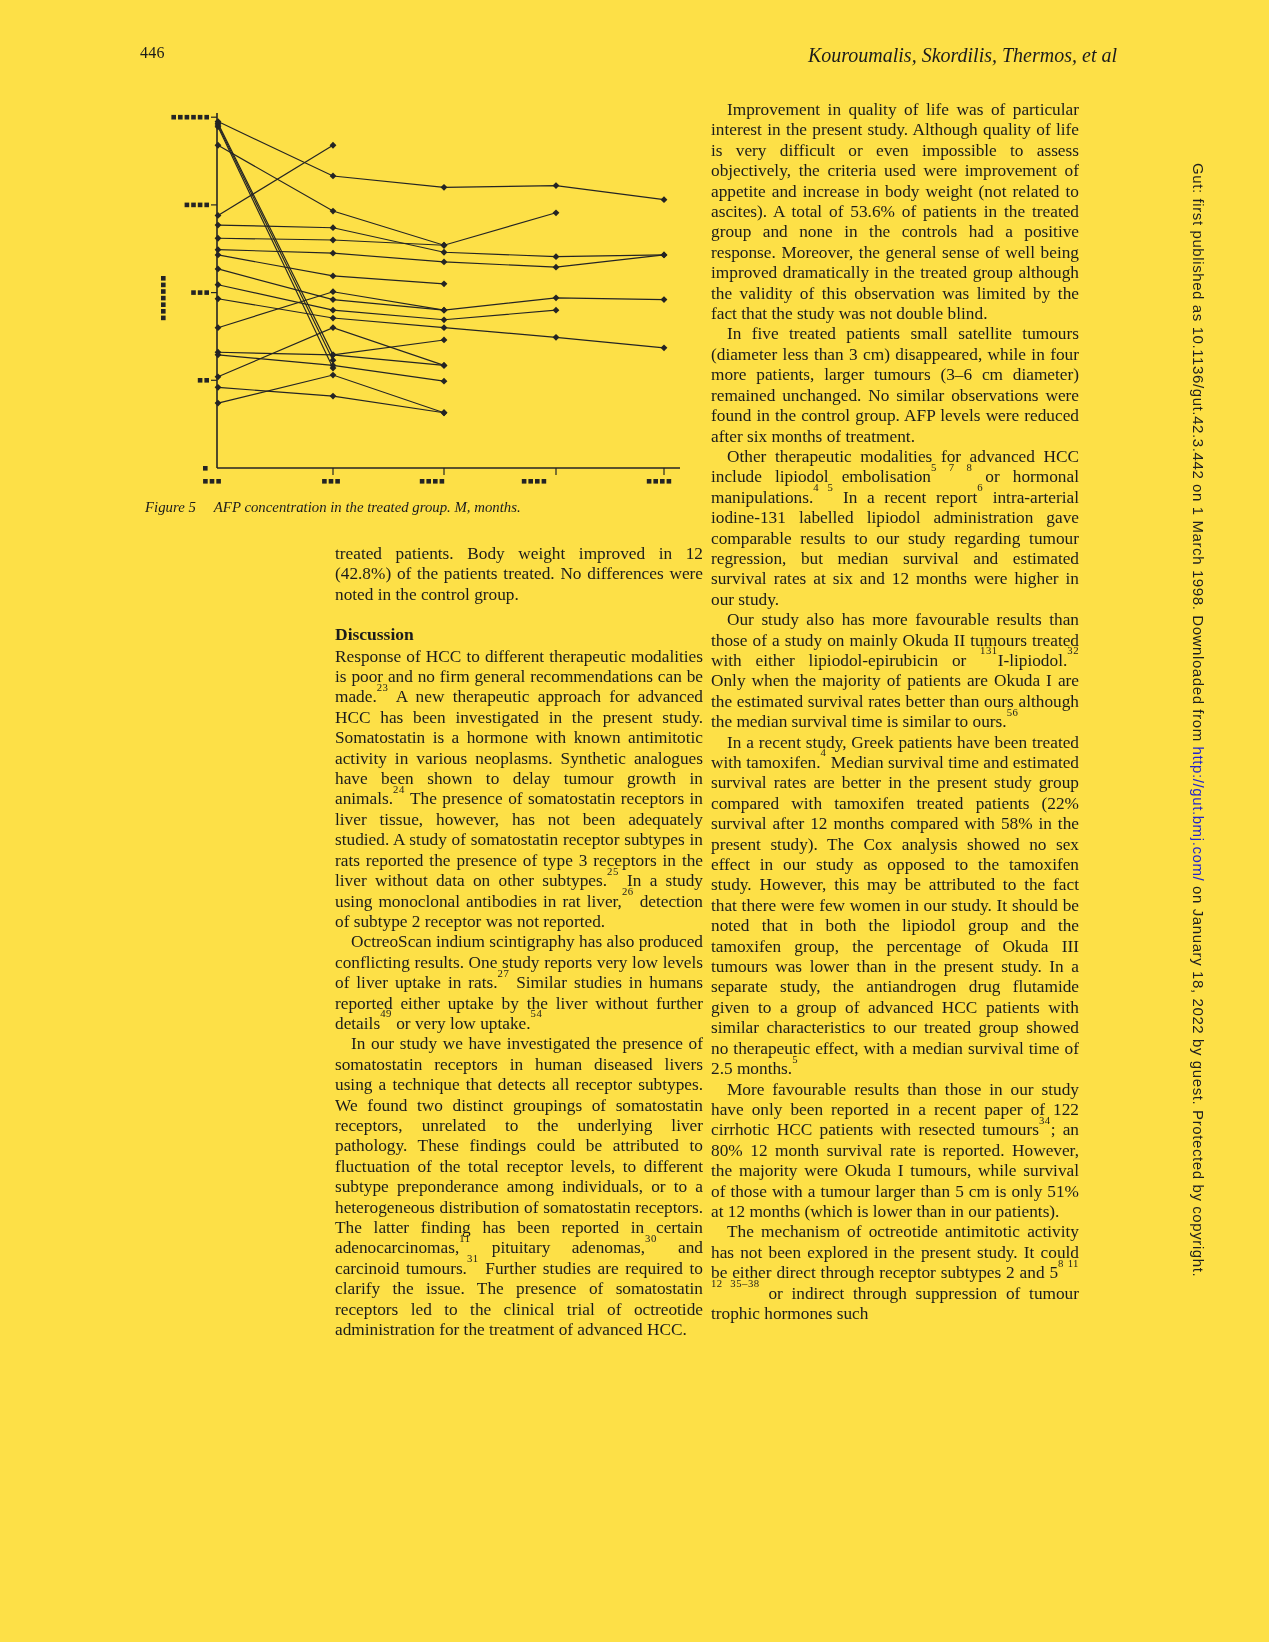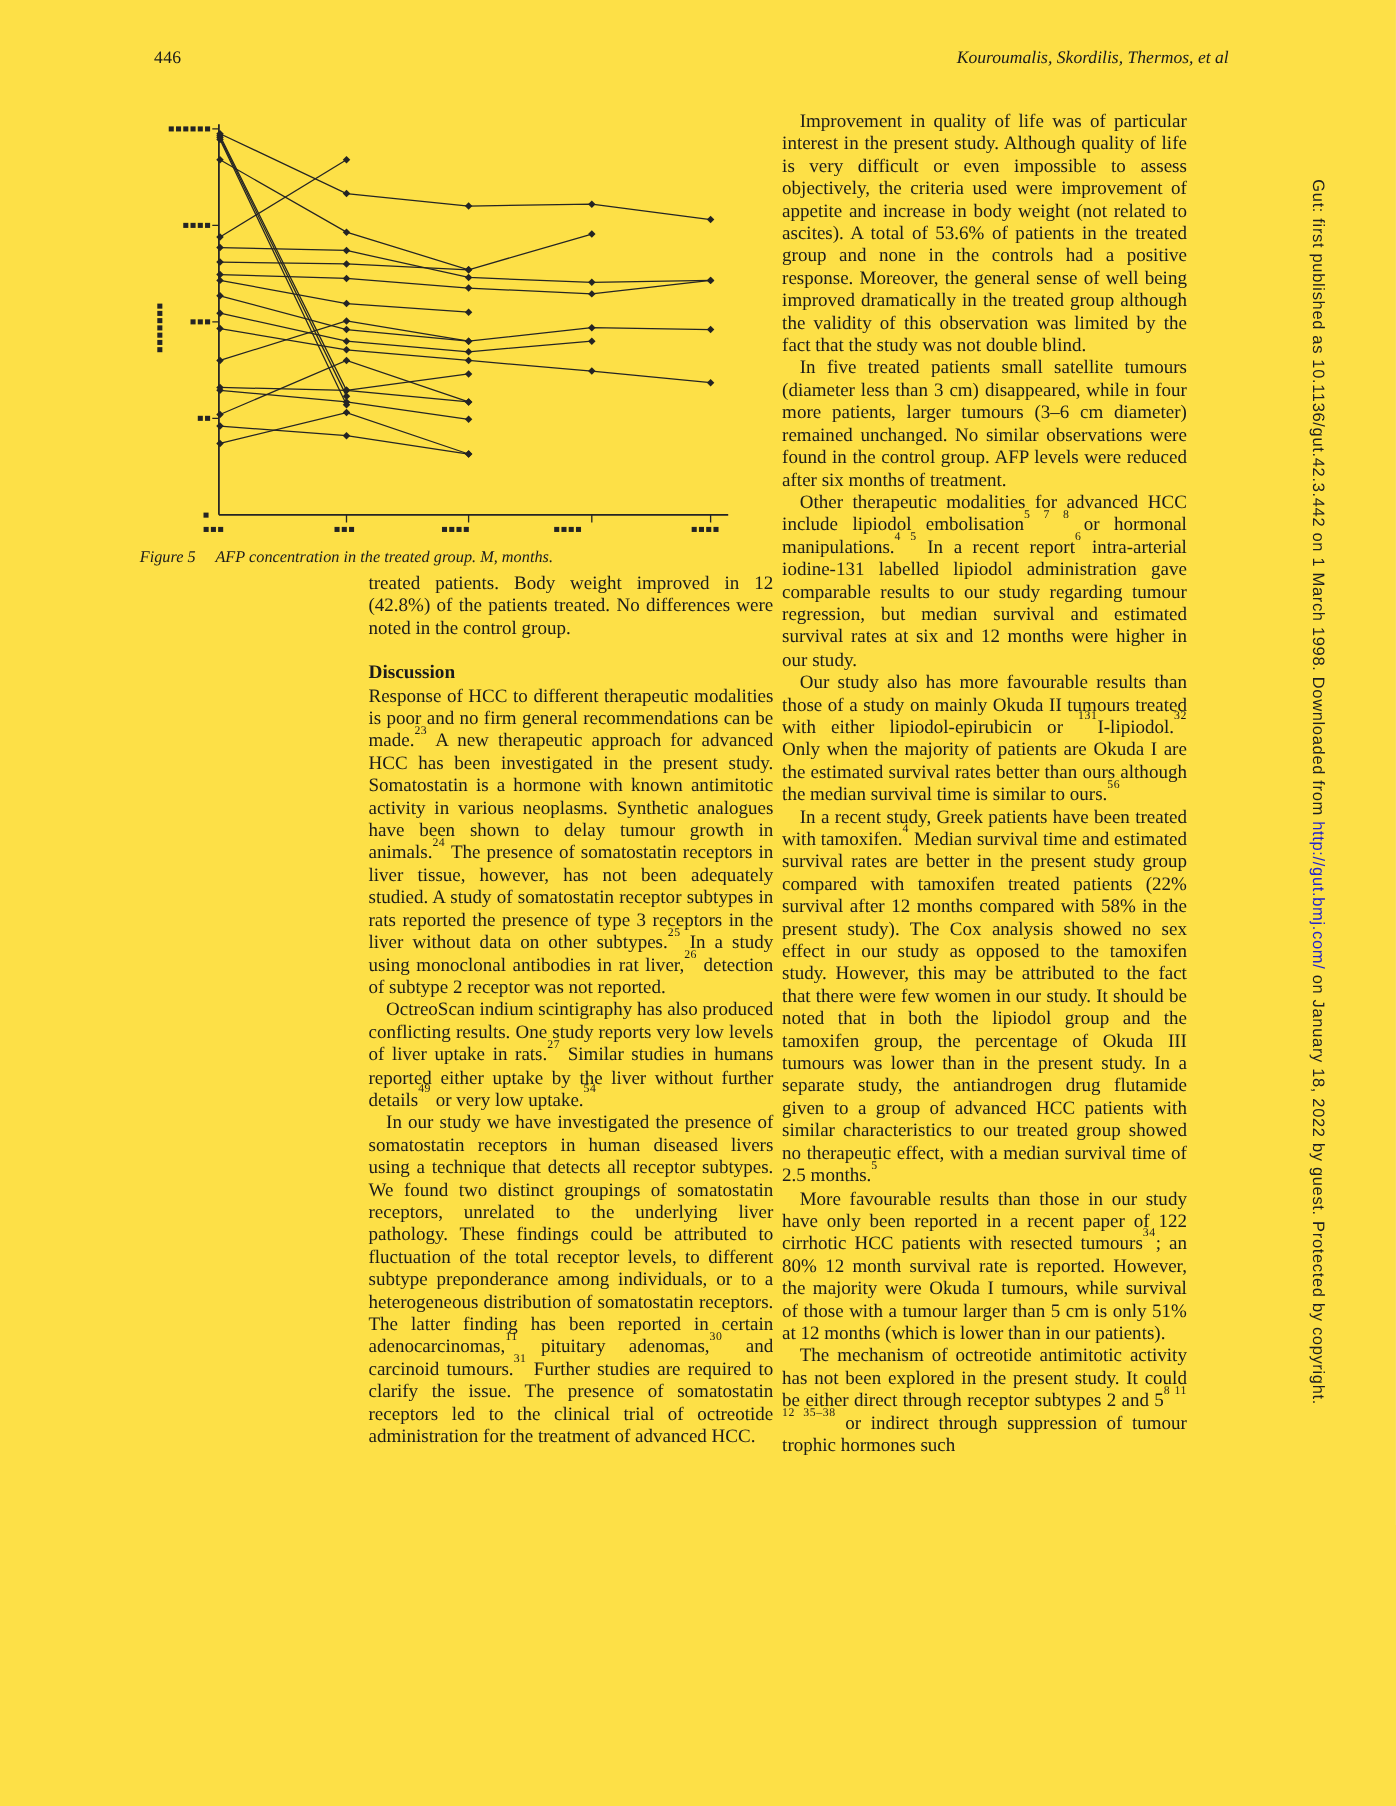--- a/index.html
+++ b/index.html
@@ -6,31 +6,31 @@
   .page{
     position:relative;width:1269px;height:1642px;background:#fde047;
     font-family:"Liberation Serif",serif;color:#1b1b1b;overflow:hidden;
     margin:0 auto;
     padding-left:40px;
   }
   .running-head-left{
     position:absolute;left:140px;top:44px;font-size:16px;letter-spacing:.3px;
   }
   .running-head-right{
-    position:absolute;right:192px;top:44px;font-size:16px;font-style:italic;
-  }
-  .figure-block{position:absolute;left:127px;top:98px;width:560px;}
+    position:absolute;right:192px;top:44px;font-size:20px;font-style:italic;
+  }
+  .figure-block{position:absolute;left:145px;top:98px;width:560px;}
   .figure-block svg{display:block;}
   .figure-caption{
     position:absolute;left:0px;top:401px;width:556px;
     font-size:14.8px;font-style:italic;color:#1b1b1b;
   }
   .figure-caption .cap-label{margin-right:18px;}
   .col{position:absolute;width:368px;font-size:17.3px;line-height:20.4px;text-align:justify;}
-  .col-left{left:335px;top:520px;}
+  .col-left{left:335px;top:544px;}
   .col-right{left:711px;top:100px;}
   .col p{margin:0;padding:0;}
   .col p.indent{text-indent:16px;}
   .col h3{
     margin:19px 0 2px 0;font-size:17.5px;line-height:20.4px;font-weight:bold;
   }
   sup{font-size:62%;line-height:0;position:relative;top:-0.45em;letter-spacing:.5px;}
   .sidebar-rotator{
     position:absolute;left:1207px;top:163px;transform-origin:0 0;transform:rotate(90deg);
     white-space:nowrap;font-family:"Liberation Sans",sans-serif;

